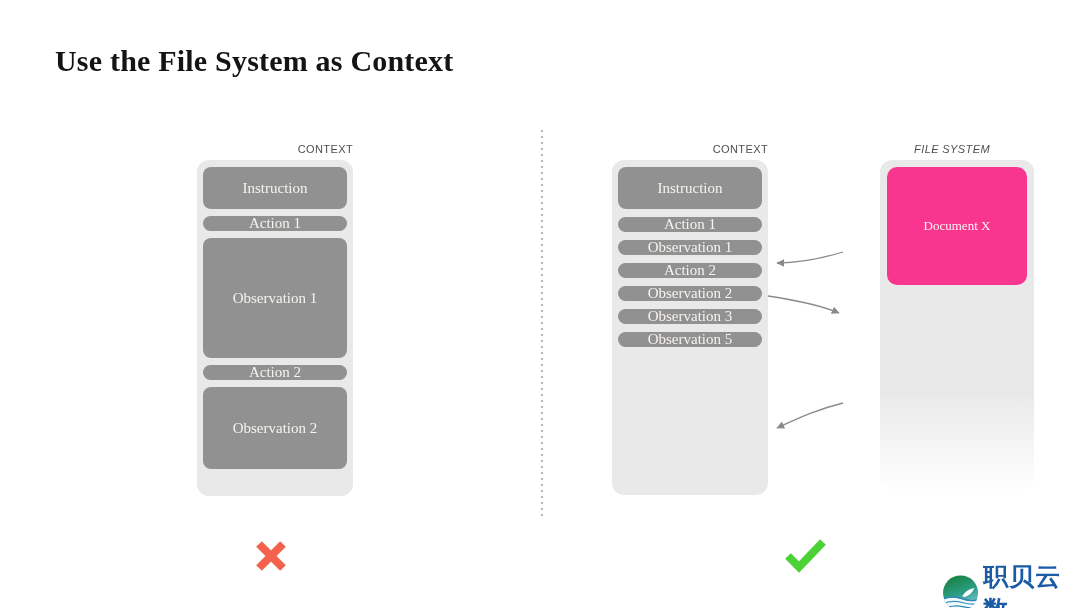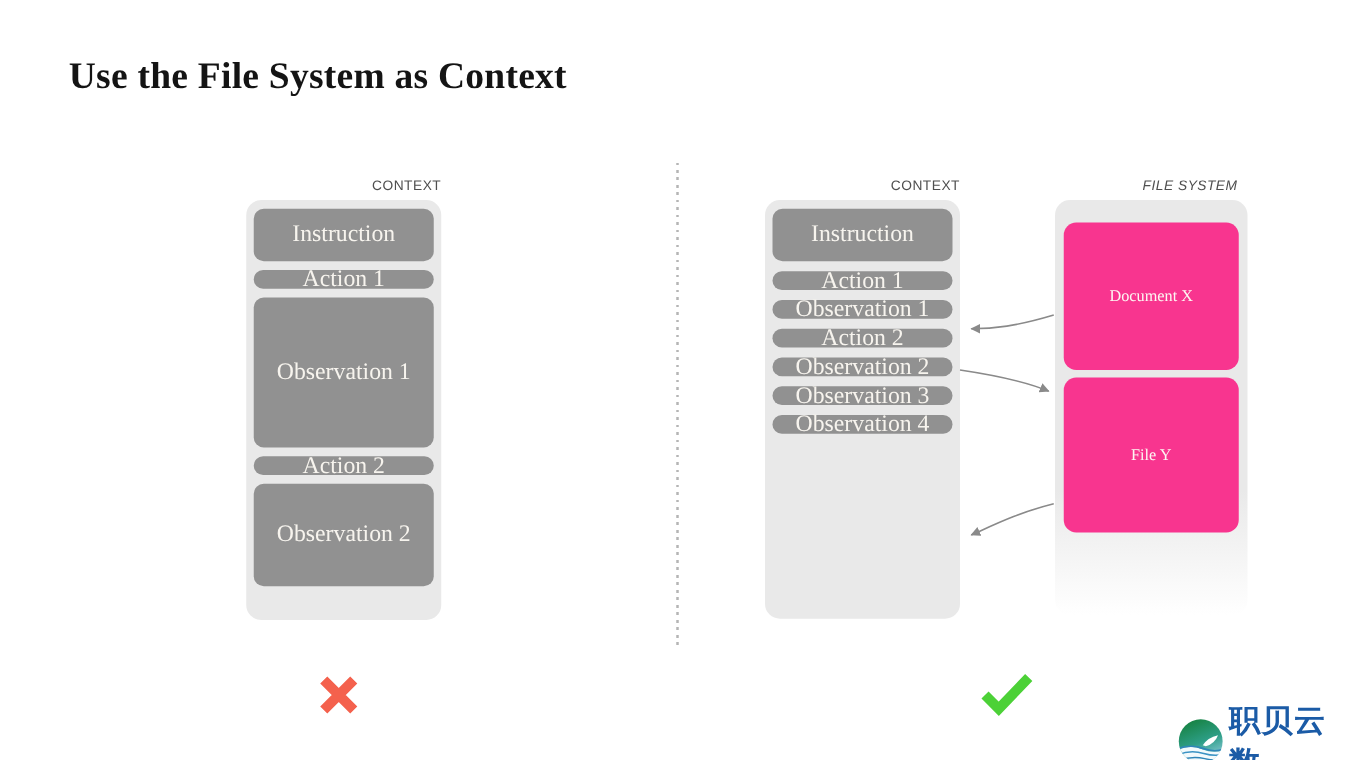--- a/index.html
+++ b/index.html
@@ -11,25 +11,25 @@
          font-size:30px;color:#141414;letter-spacing:0.2px;}
 
   .divider{left:541px;top:130px;width:2px;height:388px;
            background:repeating-linear-gradient(to bottom,#b5b5b5 0 2px,transparent 2px 6px);}
 
   .col-label{font-size:11px;color:#4f4f4f;letter-spacing:0.4px;text-align:right;}
 
   .container{background:#e9e9e9;border-radius:12px;display:flex;flex-direction:column;}
   .ctx-left{left:197px;top:160px;width:156px;height:336px;padding:7px 6px;gap:7px;box-sizing:border-box;}
   .ctx-right{left:612px;top:160px;width:156px;height:335px;padding:7px 6px 20px;gap:8px;box-sizing:border-box;}
-  .fs-col{left:844px;top:160px;width:154px;height:332px;padding:18px 7px;gap:6px;box-sizing:border-box;
+  .fs-col{left:880px;top:160px;width:154px;height:332px;padding:7px 7px;gap:6px;box-sizing:border-box;
           background:linear-gradient(to bottom,#e9e9e9 0%,#e9e9e9 70%,rgba(233,233,233,0) 100%);}
 
   .box{background:#919191;border-radius:8px;color:#f7f4ee;
-       font-family:"Liberation Serif",serif;font-size:19px;
+       font-family:"Liberation Serif",serif;font-size:15px;
        display:flex;align-items:center;justify-content:center;flex:0 0 auto;}
   .h-inst{height:42px;}
   .h-short{height:15px;}
   .h-obs1{height:120px;}
   .h-obs2{height:82px;}
 
   .pinkbox{background:#f8358f;border-radius:10px;color:#fdf6f2;
        font-family:"Liberation Serif",serif;font-size:13px;
        display:flex;align-items:center;justify-content:center;flex:0 0 auto;}
   .h-docx{height:118px;}
@@ -64,28 +64,27 @@
 
 <div class="abs col-label" style="left:612px;top:143px;width:156px;">CONTEXT</div>
 
 <div class="abs container ctx-right">
   <div class="box h-inst">Instruction</div>
   <div class="box h-short">Action 1</div>
   <div class="box h-short">Observation 1</div>
   <div class="box h-short">Action 2</div>
   <div class="box h-short">Observation 2</div>
   <div class="box h-short">Observation 3</div>
-  <div class="box h-short">Observation 4</div>
+  <div class="box h-short">Observation 5</div>
 </div>
 
 <div class="abs col-label" style="left:836px;top:143px;width:154px;font-style:italic;">FILE SYSTEM</div>
 
 <div class="abs container fs-col">
   <div class="pinkbox h-docx">Document X</div>
-  <div class="pinkbox h-filey">File Y</div>
 </div>
 
 <svg class="abs" style="left:765px;top:240px;" width="82" height="200" viewBox="0 0 82 200">
   <defs>
     <marker id="ah" markerWidth="7" markerHeight="7" refX="5.5" refY="3" orient="auto">
       <path d="M0,0 L6,3 L0,6 z" fill="#8A8A8A"></path>
     </marker>
   </defs>
   <path d="M78,12 C48,21 30,23 12,23" stroke="#8A8A8A" stroke-width="1.3" fill="none" marker-end="url(#ah)"></path>
   <path d="M3,56 C30,60 55,65 74,73" stroke="#8A8A8A" stroke-width="1.3" fill="none" marker-end="url(#ah)"></path>

